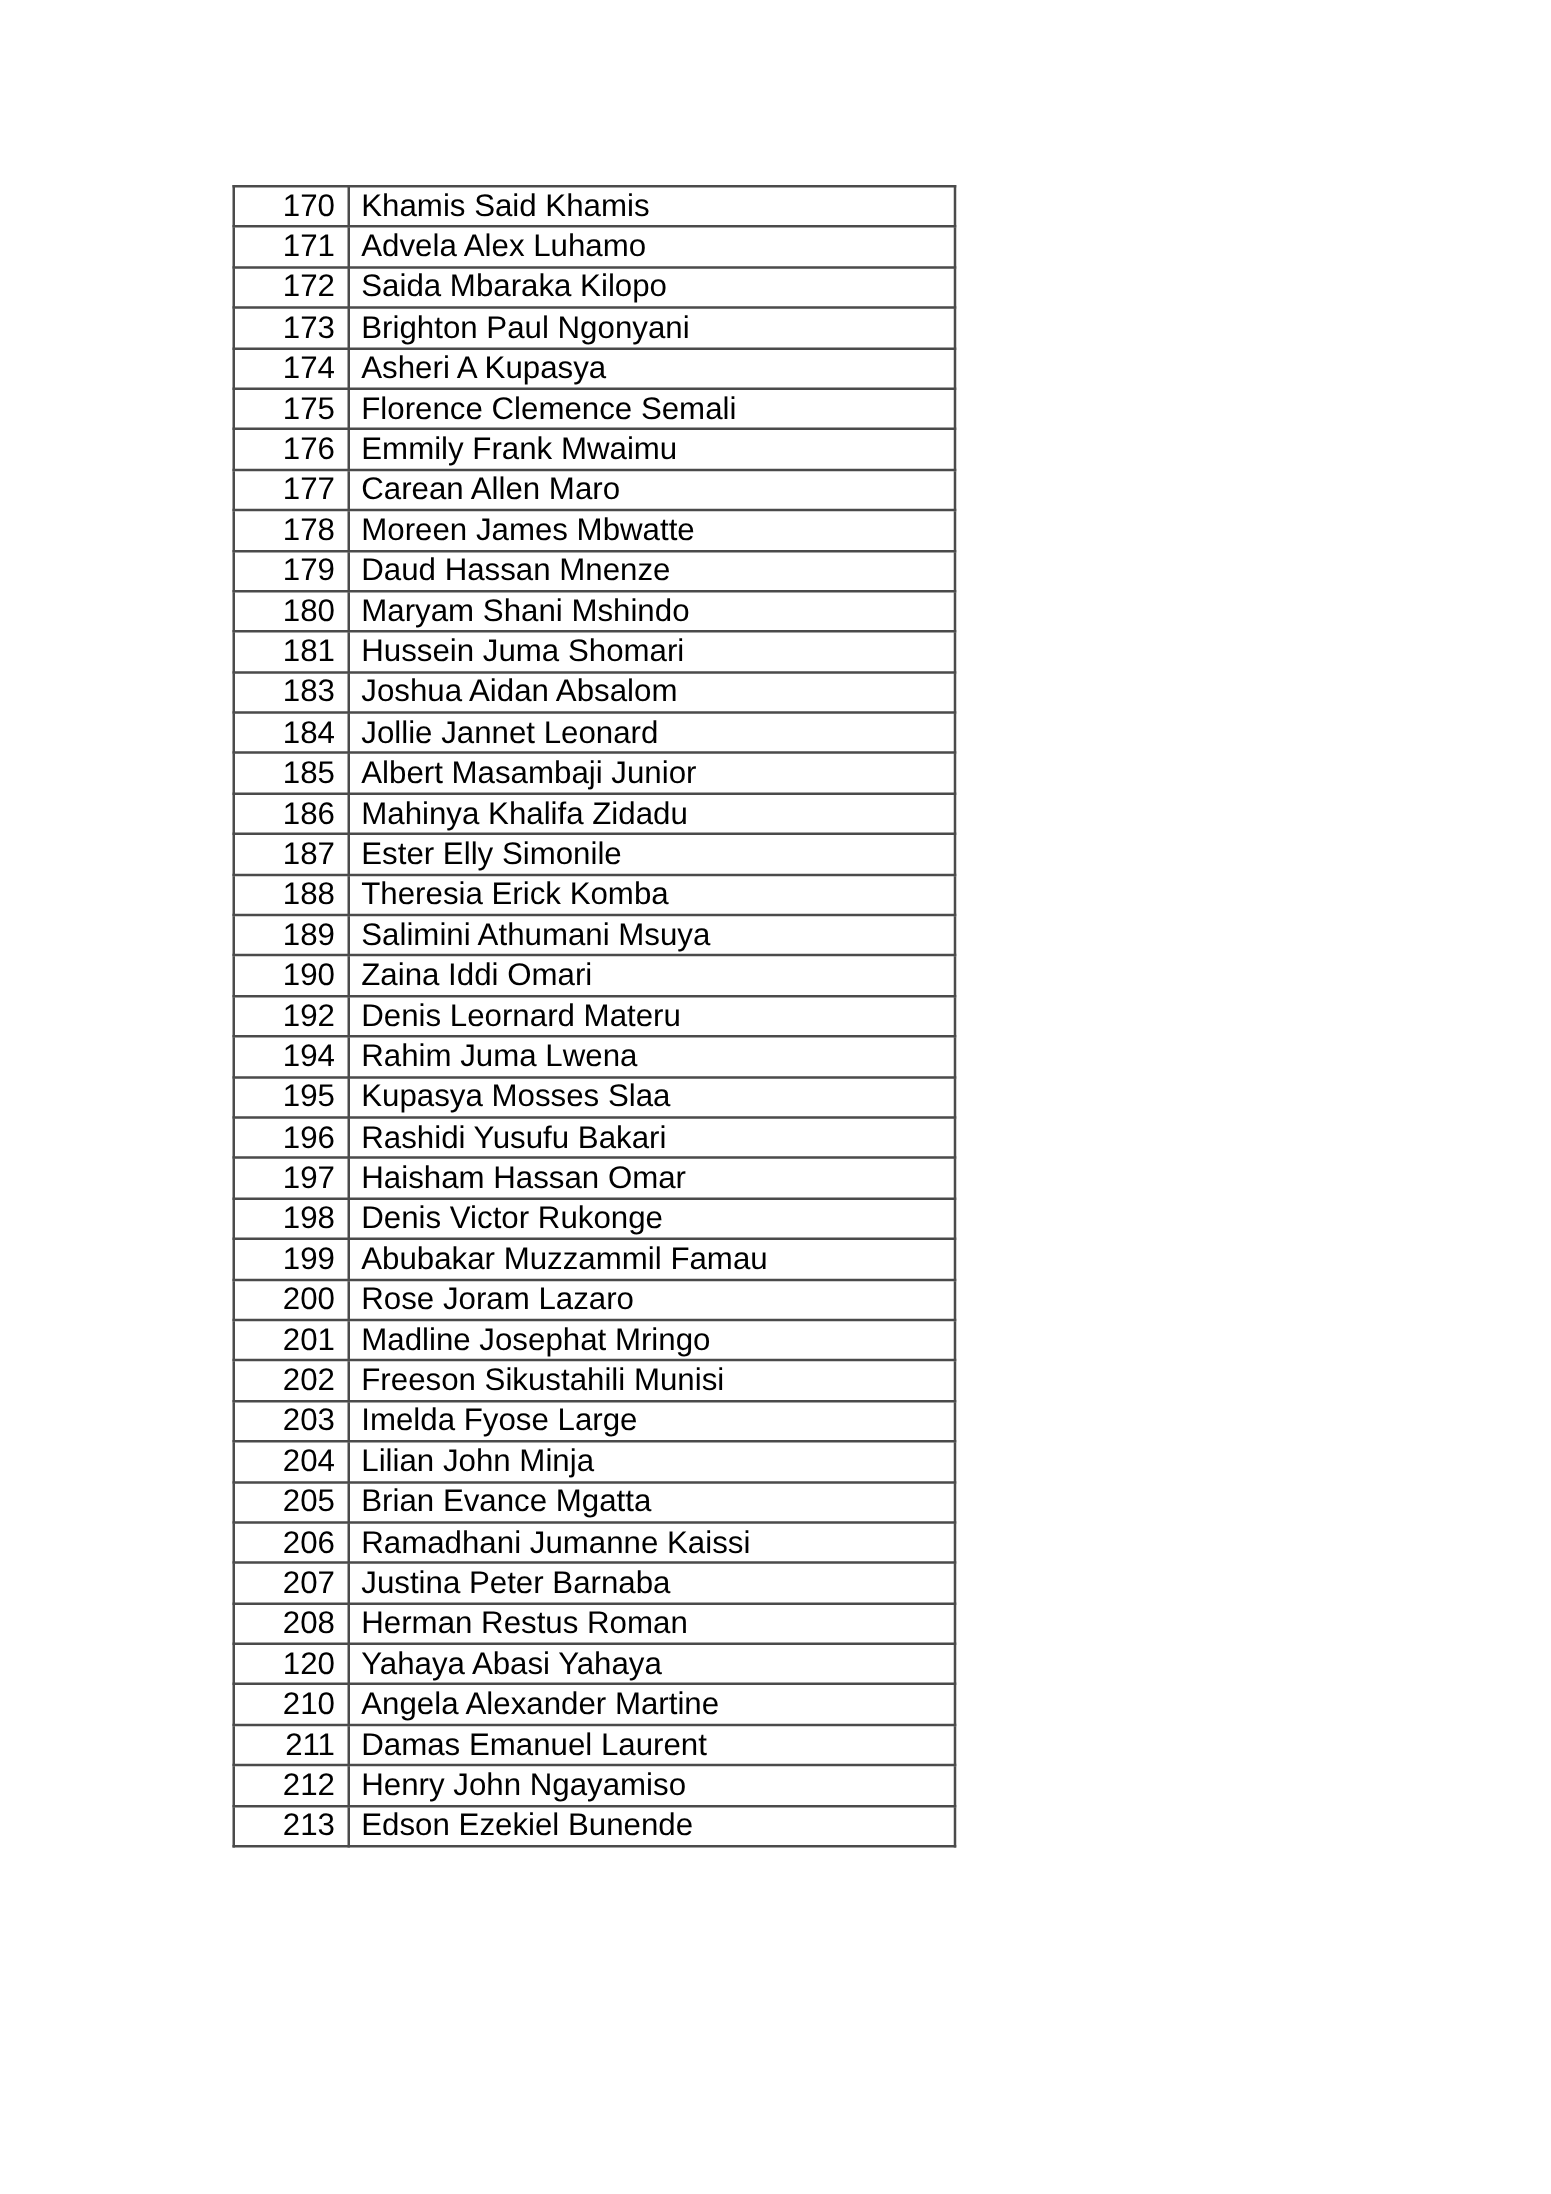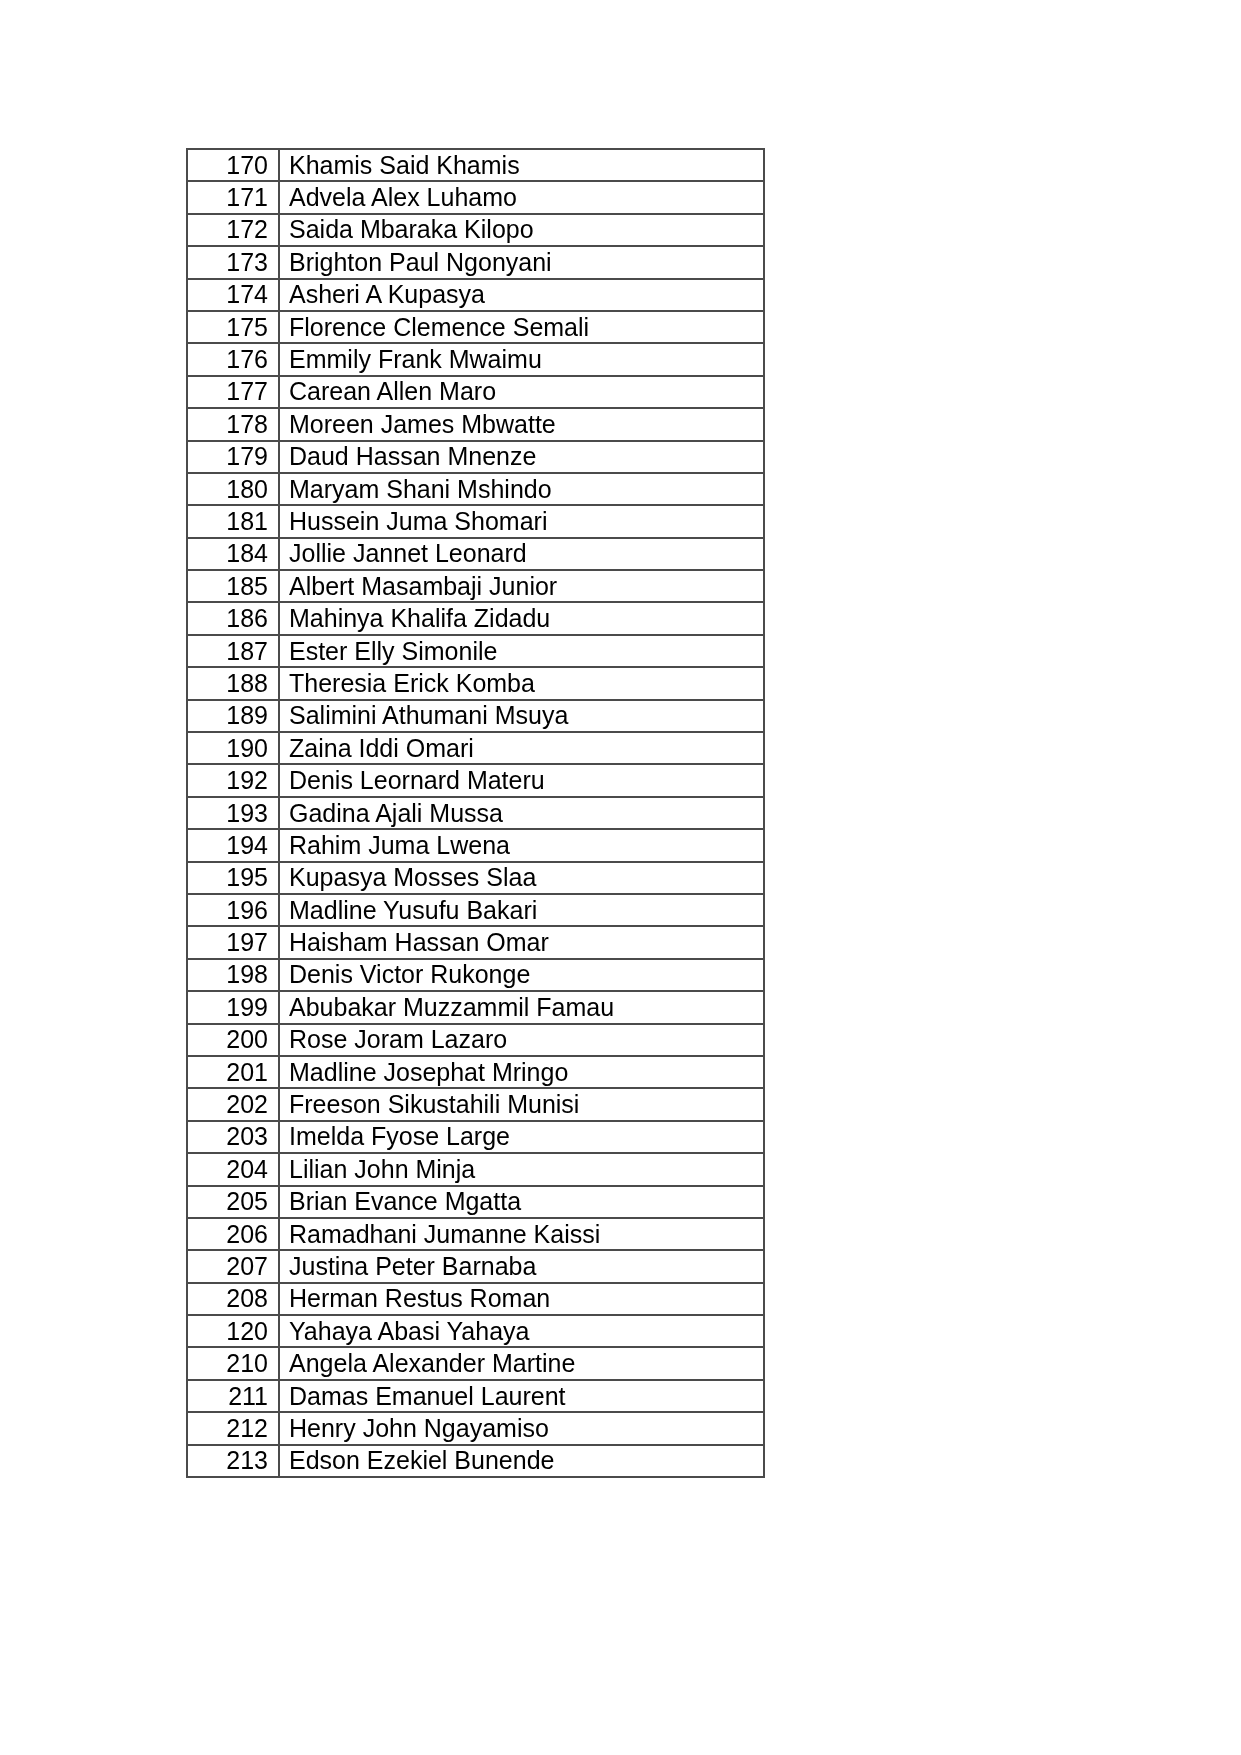--- a/index.html
+++ b/index.html
@@ -105,20 +105,24 @@
         </tr>
         <tr>
           <td class="cell-no">180</td>
           <td class="cell-name">Maryam Shani Mshindo</td>
         </tr>
         <tr>
           <td class="cell-no">181</td>
           <td class="cell-name">Hussein Juma Shomari</td>
         </tr>
         <tr>
+          <td class="cell-no">183</td>
+          <td class="cell-name">Joshua Aidan Absalom</td>
+        </tr>
+        <tr>
           <td class="cell-no">184</td>
           <td class="cell-name">Jollie Jannet Leonard</td>
         </tr>
         <tr>
           <td class="cell-no">185</td>
           <td class="cell-name">Albert Masambaji Junior</td>
         </tr>
         <tr>
           <td class="cell-no">186</td>
           <td class="cell-name">Mahinya Khalifa Zidadu</td>
@@ -137,34 +141,30 @@
         </tr>
         <tr>
           <td class="cell-no">190</td>
           <td class="cell-name">Zaina Iddi Omari</td>
         </tr>
         <tr>
           <td class="cell-no">192</td>
           <td class="cell-name">Denis Leornard Materu</td>
         </tr>
         <tr>
-          <td class="cell-no">193</td>
-          <td class="cell-name">Gadina Ajali Mussa</td>
-        </tr>
-        <tr>
           <td class="cell-no">194</td>
           <td class="cell-name">Rahim Juma Lwena</td>
         </tr>
         <tr>
           <td class="cell-no">195</td>
           <td class="cell-name">Kupasya Mosses Slaa</td>
         </tr>
         <tr>
           <td class="cell-no">196</td>
-          <td class="cell-name">Madline Yusufu Bakari</td>
+          <td class="cell-name">Rashidi Yusufu Bakari</td>
         </tr>
         <tr>
           <td class="cell-no">197</td>
           <td class="cell-name">Haisham Hassan Omar</td>
         </tr>
         <tr>
           <td class="cell-no">198</td>
           <td class="cell-name">Denis Victor Rukonge</td>
         </tr>
         <tr>

